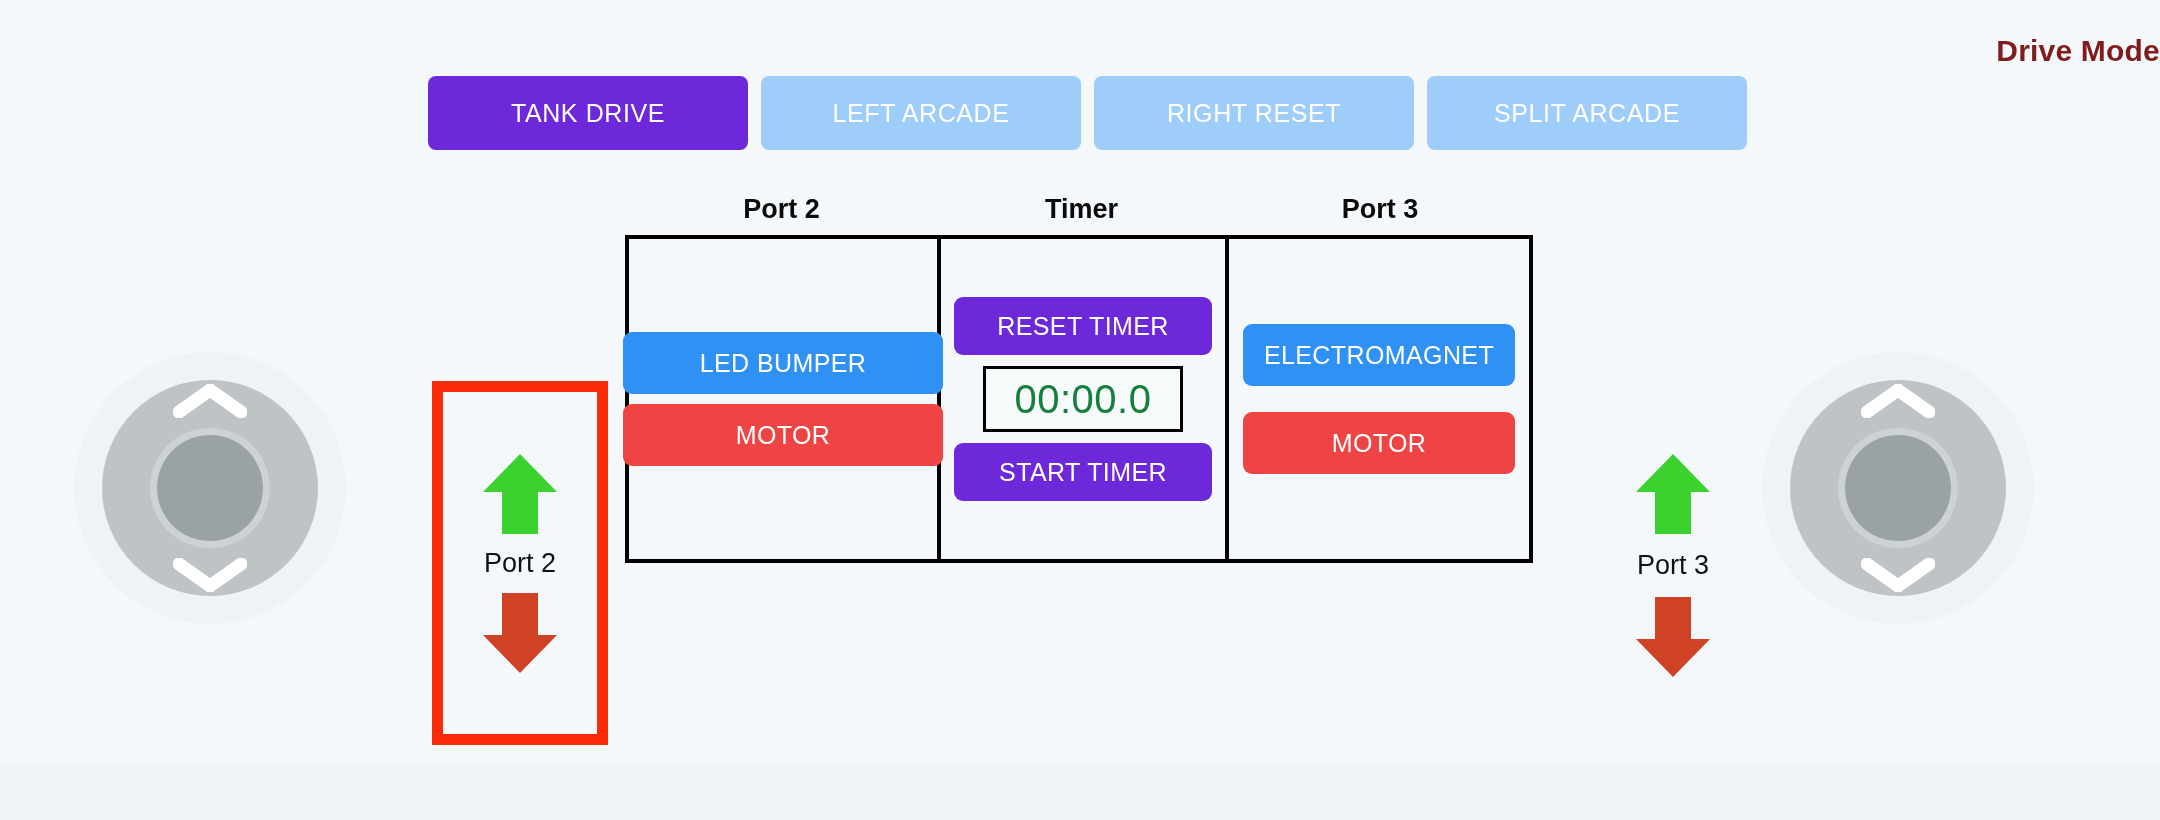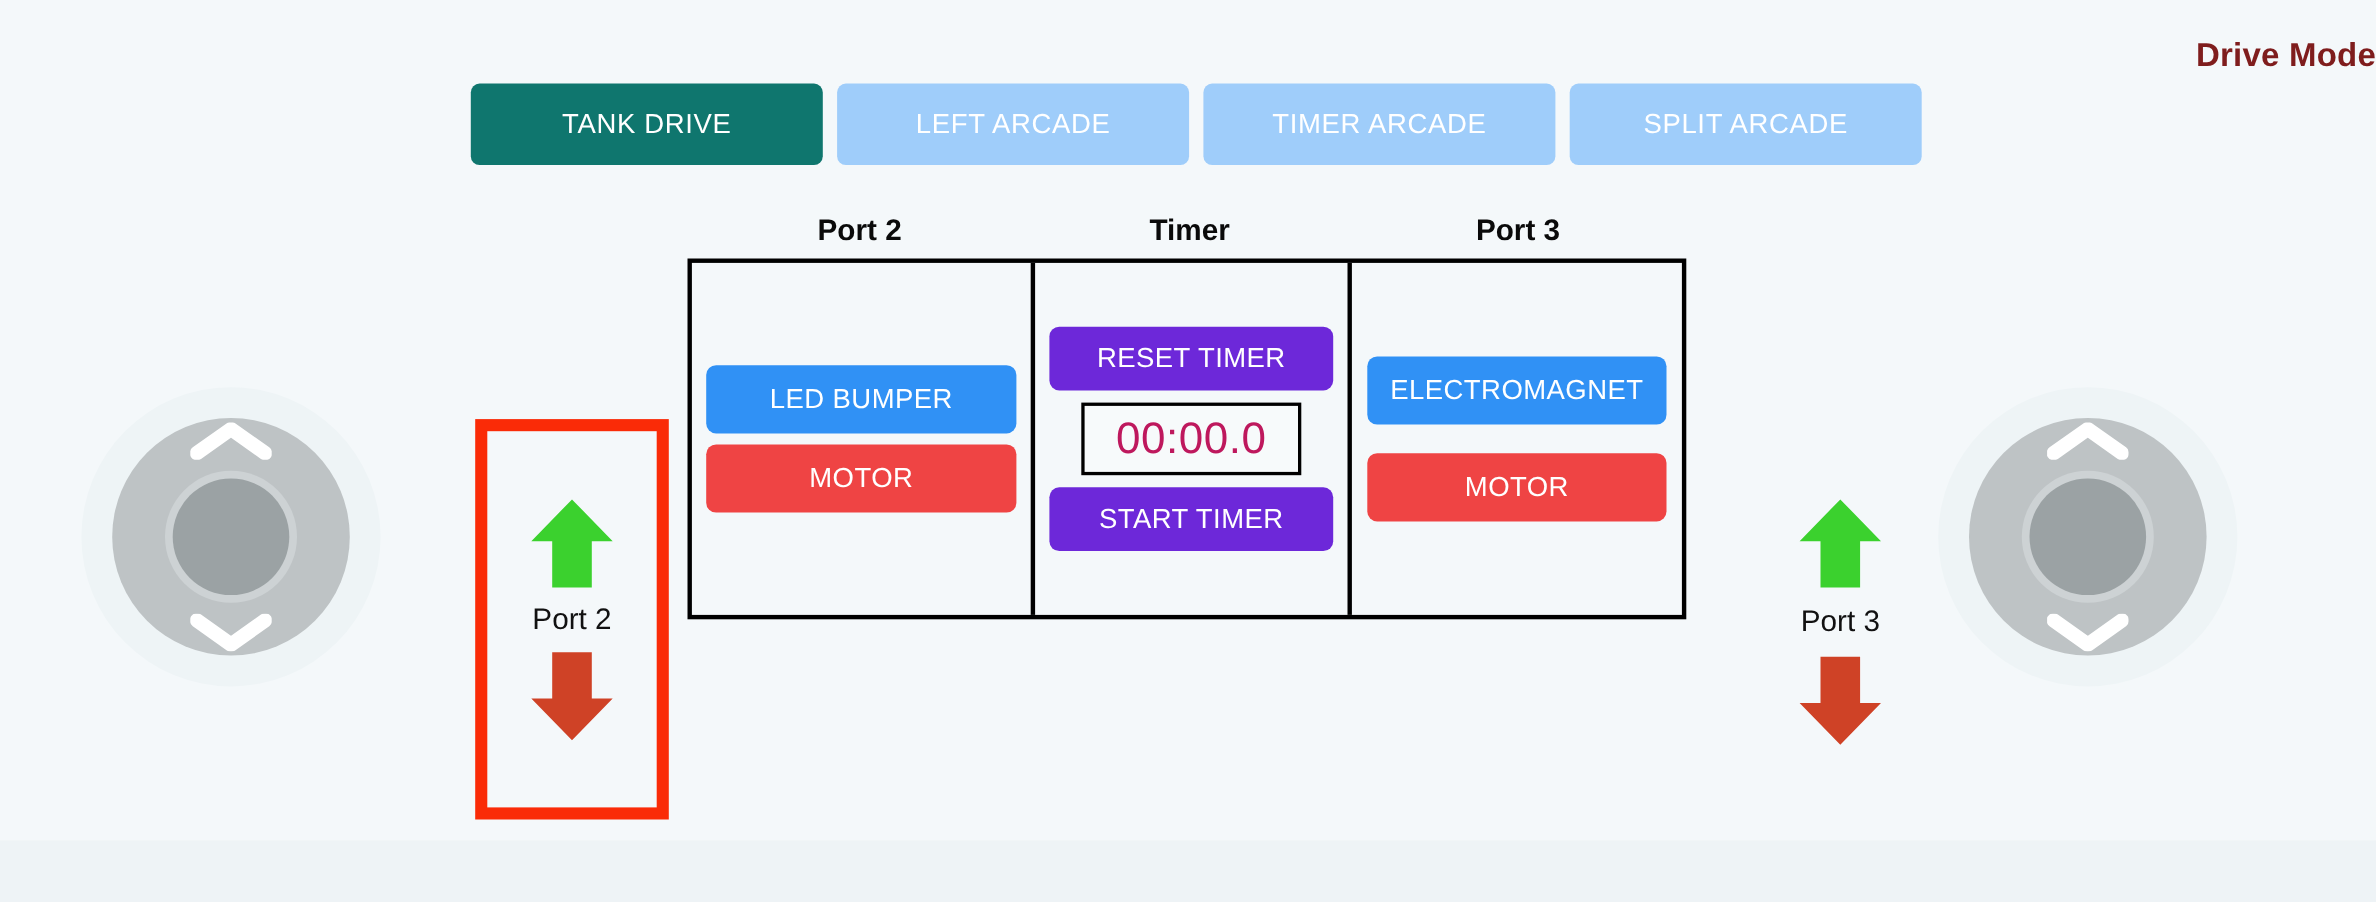--- a/index.html
+++ b/index.html
@@ -48,21 +48,21 @@
     color: #ffffff;
     font-size: 25px;
     font-family: "Liberation Sans", sans-serif;
     letter-spacing: 0.6px;
     display: flex;
     align-items: center;
     justify-content: center;
     cursor: pointer;
     padding: 0;
   }
-  .mode-btn.active { background: #0f766e; }
+  .mode-btn.active { background: #6d28d9; }
   .mode-btn.inactive { background: #9fcdfa; }
 
   
   .panel-headers {
     position: absolute;
     top: 188px;
     left: 625px;
     width: 910px;
     height: 42px;
     display: flex;
@@ -109,21 +109,21 @@
     border-right: 4px solid #000000;
     gap: 11px;
     justify-content: center;
   }
   .col-port3 {
     width: 300px;
     gap: 26px;
   }
 
   .device-btn {
-    width: 282px;
+    width: 320px;
     height: 62px;
     border: none;
     border-radius: 9px;
     color: #ffffff;
     font-size: 25px;
     font-family: "Liberation Sans", sans-serif;
     letter-spacing: 0.4px;
     display: flex;
     align-items: center;
     justify-content: center;
@@ -149,21 +149,21 @@
     justify-content: center;
     cursor: pointer;
     padding: 0;
   }
   .timer-display {
     width: 200px;
     height: 66px;
     border: 3px solid #000000;
     box-sizing: border-box;
     background: #f7fafb;
-    color: #be185d;
+    color: #15803d;
     font-size: 40px;
     display: flex;
     align-items: center;
     justify-content: center;
     letter-spacing: 0.5px;
   }
 
   
   .arrow-group {
     position: absolute;
@@ -270,21 +270,21 @@
 </head>
 <body>
 
 <div id="root">
 
   <div class="drive-mode-title">Drive Mode</div>
 
   <div class="mode-row">
     <button class="mode-btn active">TANK DRIVE</button>
     <button class="mode-btn inactive">LEFT ARCADE</button>
-    <button class="mode-btn inactive">TIMER ARCADE</button>
+    <button class="mode-btn inactive">RIGHT RESET</button>
     <button class="mode-btn inactive">SPLIT ARCADE</button>
   </div>
 
   <div class="panel-headers">
     <div class="panel-header ph-port2">Port 2</div>
     <div class="panel-header ph-timer">Timer</div>
     <div class="panel-header ph-port3">Port 3</div>
   </div>
 
   <div class="device-panel">

